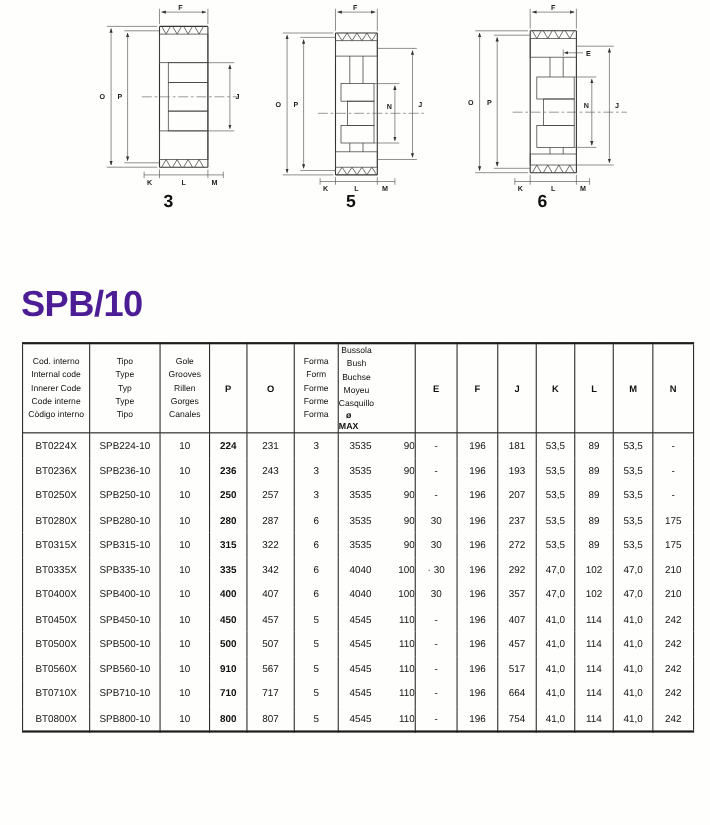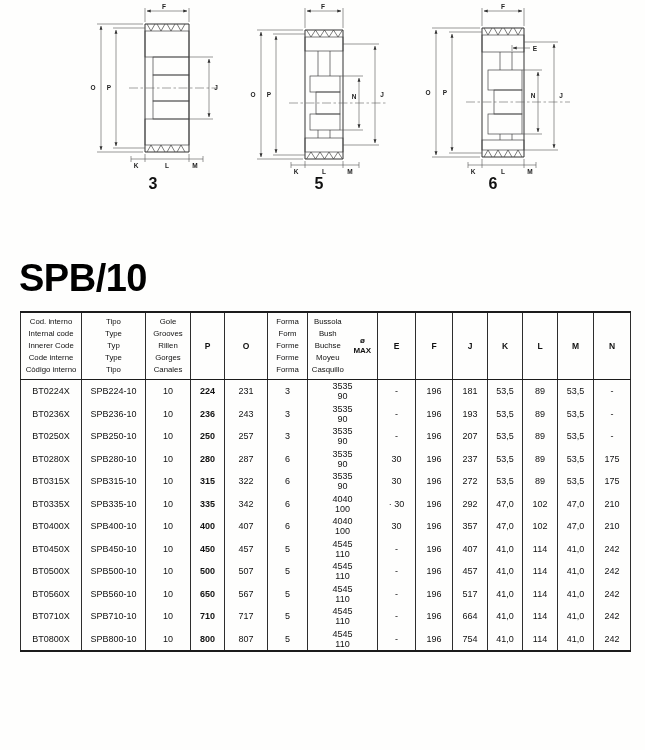--- a/index.html
+++ b/index.html
@@ -24,21 +24,21 @@
   svg text{font-family:"Liberation Sans",sans-serif;font-size:6.5px;fill:#222;font-weight:600;}
   .edge{stroke:#333;stroke-width:1;fill:none;}
   .thin{stroke:#444;stroke-width:0.7;fill:none;}
   .dim{stroke:#555;stroke-width:0.6;fill:none;}
   .cl{stroke:#666;stroke-width:0.6;fill:none;stroke-dasharray:9 2.5 2.5 2.5;}
   .hx{stroke:#333;stroke-width:0.9;}
 
   
   .title{
     position:absolute;left:19px;top:257px;margin:0;
-    font-size:38px;font-weight:800;letter-spacing:-0.5px;color:#000000;
+    font-size:33px;font-weight:800;letter-spacing:-0.5px;color:#4c1d95;
   }
 
   
   .dtable{
     position:absolute;left:20px;top:311px;width:610px;
     border-collapse:collapse;table-layout:fixed;
     border-top:2px solid #1c1c1c;
     border-bottom:2.5px solid #1c1c1c;
   }
   .dtable th,.dtable td{
@@ -46,24 +46,24 @@
     padding:0;text-align:center;vertical-align:middle;
     overflow:hidden;white-space:nowrap;
   }
   .dtable thead th{
     height:66px;font-weight:400;font-size:7.8px;line-height:12px;
     border-bottom:1.5px solid #1c1c1c;color:#111;
   }
   .dtable thead th.letter{font-size:8.5px;font-weight:700;}
   .dtable tbody td{height:22.5px;font-size:9px;color:#111;}
   .dtable tbody td.b{font-weight:700;margin-left:36px;}
-  .bushhead{display:flex;align-items:center;width:100%;}
+  .bushhead{display:flex;align-items:flex-start;width:100%;flex-direction:column;}
   .bushhead .langs{flex:1.35;}
   .bushhead .omax{flex:1;font-weight:700;font-size:8px;line-height:10px;}
-  .bushcell{display:flex;align-items:center;width:100%;flex-direction:column;}
+  .bushcell{display:flex;align-items:center;width:100%;}
   .bushcell span:first-child{flex:1.35;text-align:center;}
   .bushcell span:last-child{flex:1;text-align:right;}
 </style>
 </head>
 <body>
 
 <div class="page">
 
   <svg class="diag" style="left:85px;top:2px;" width="150" height="172" viewBox="0 0 150 172">
     <defs>
@@ -501,21 +501,21 @@
           <td>457</td>
           <td>41,0</td>
           <td>114</td>
           <td>41,0</td>
           <td>242</td>
         </tr>
         <tr>
           <td>BT0560X</td>
           <td>SPB560-10</td>
           <td>10</td>
-          <td class="b">650</td>
+          <td class="b">910</td>
           <td>567</td>
           <td>5</td>
           <td>
             <div class="bushcell">
               <span>4545</span>
               <span>110</span>
             </div>
           </td>
           <td>-</td>
           <td>196</td>

